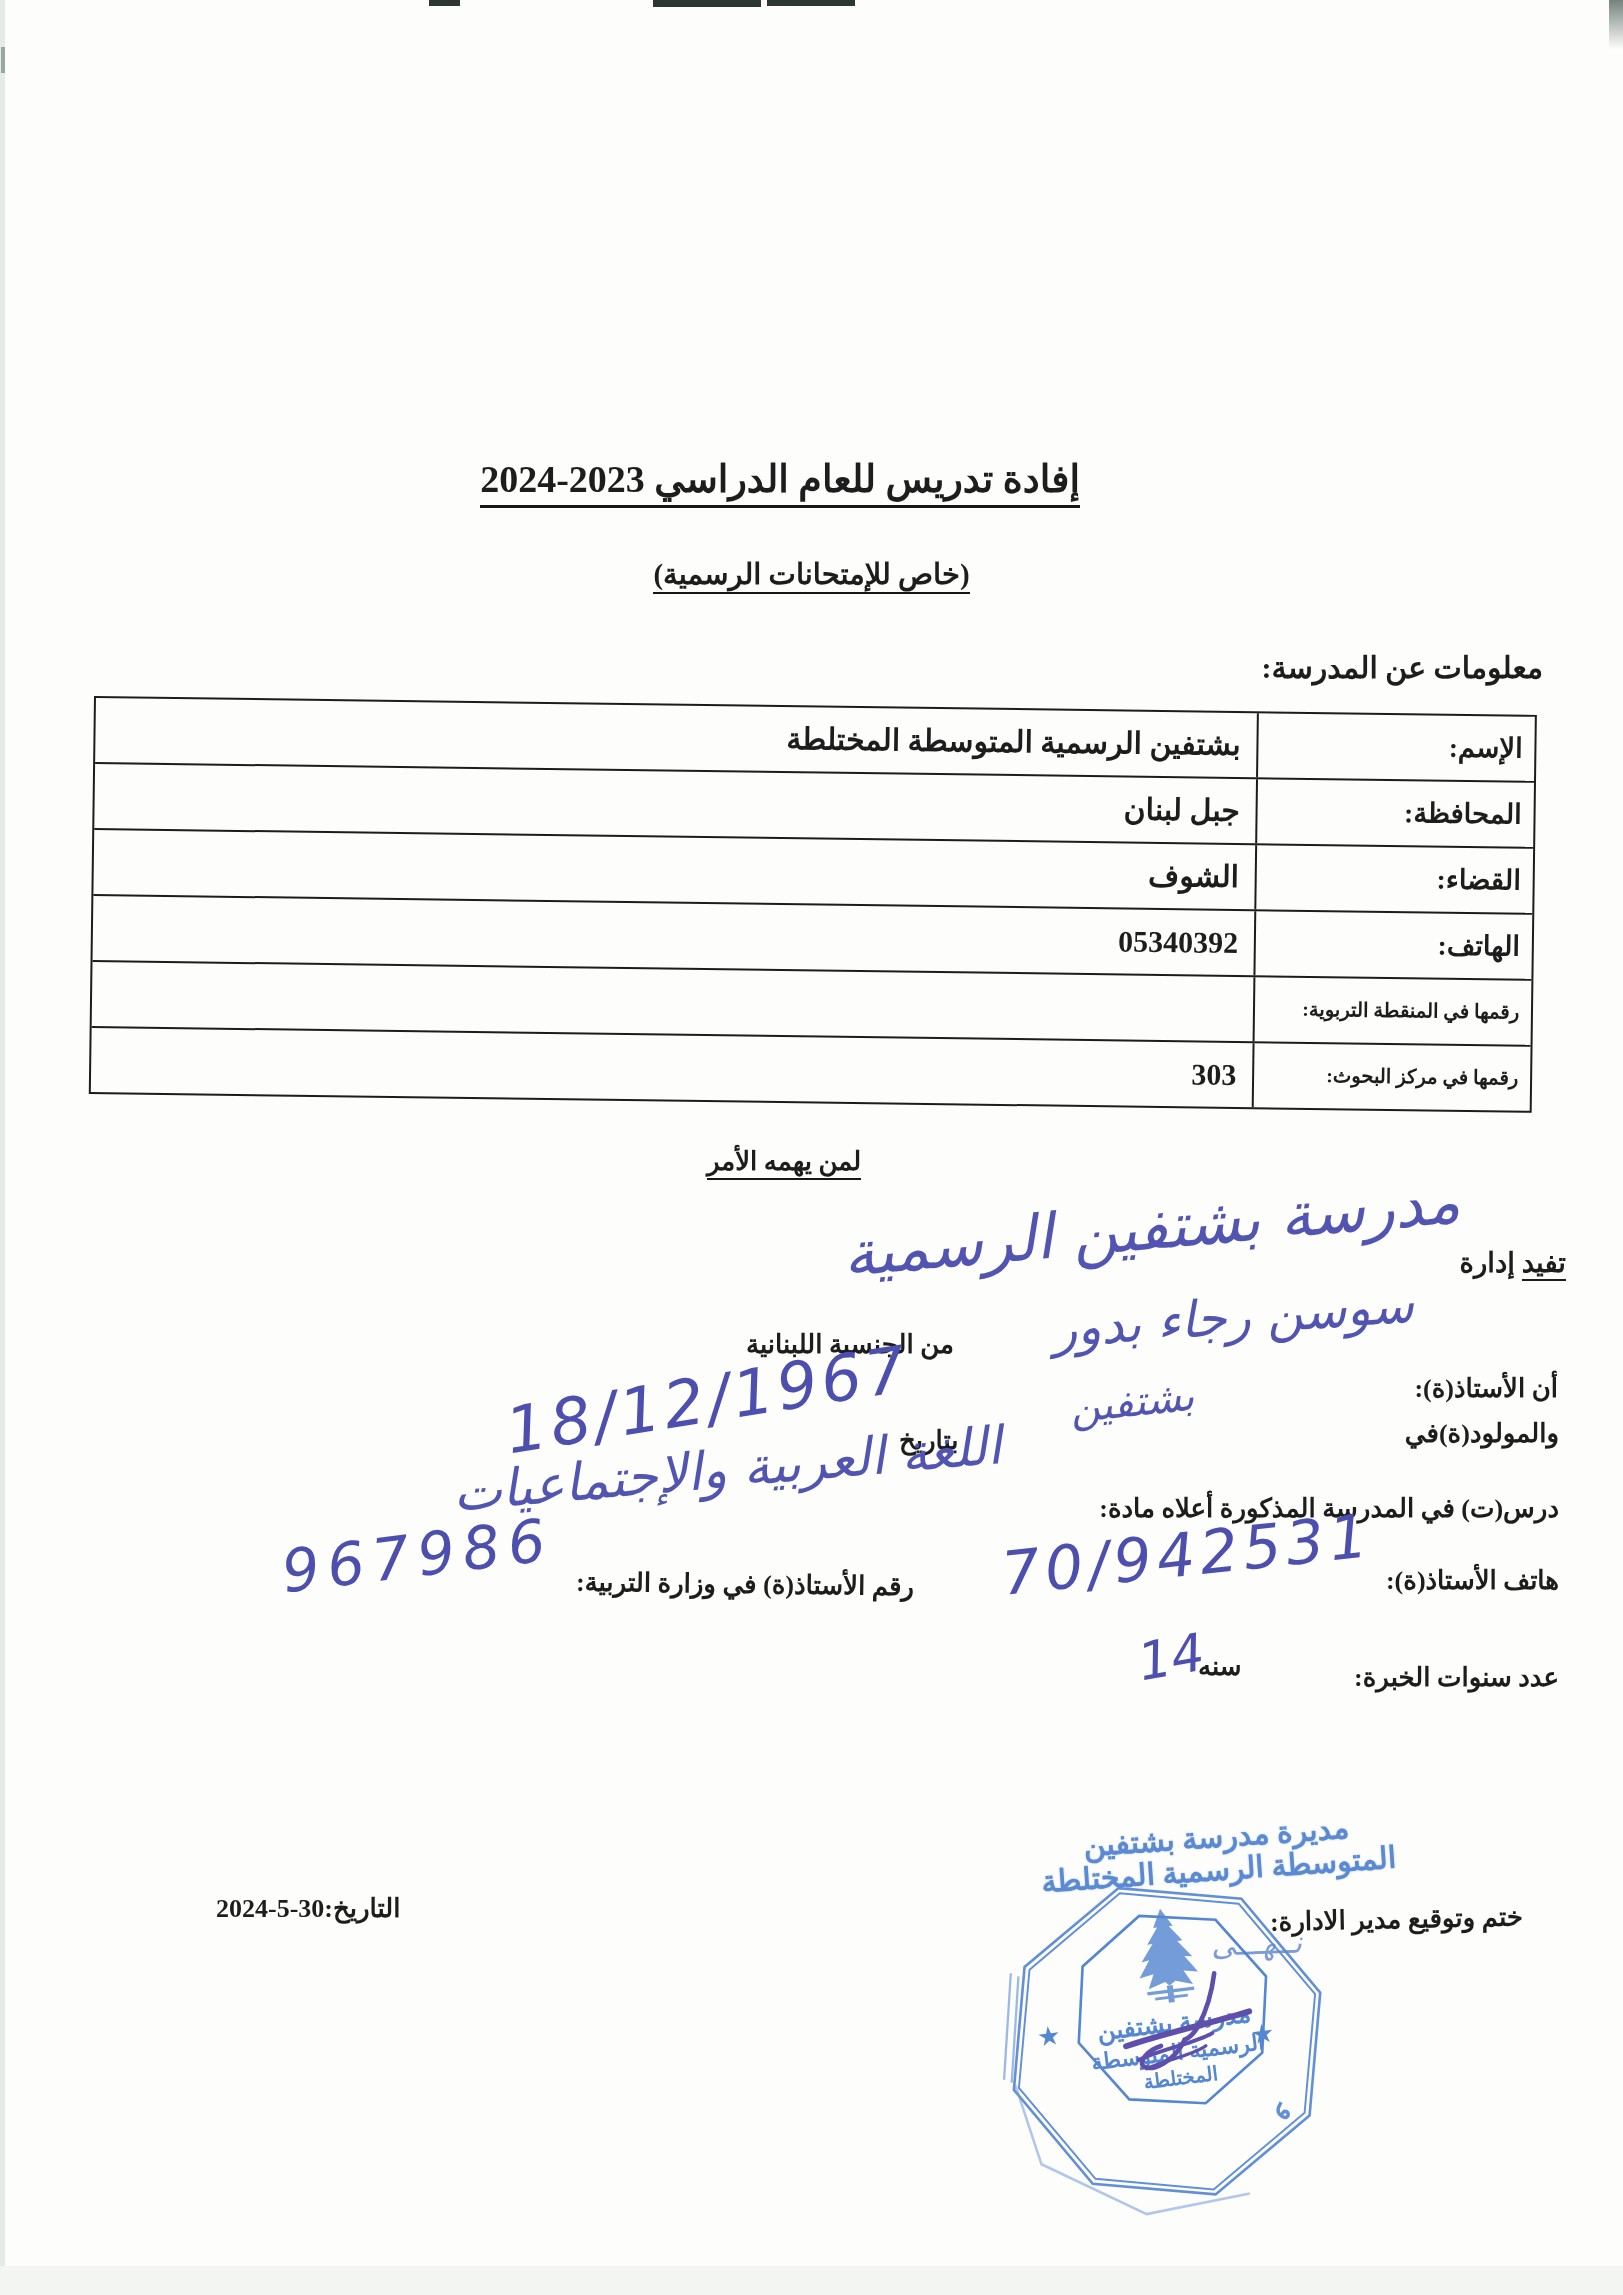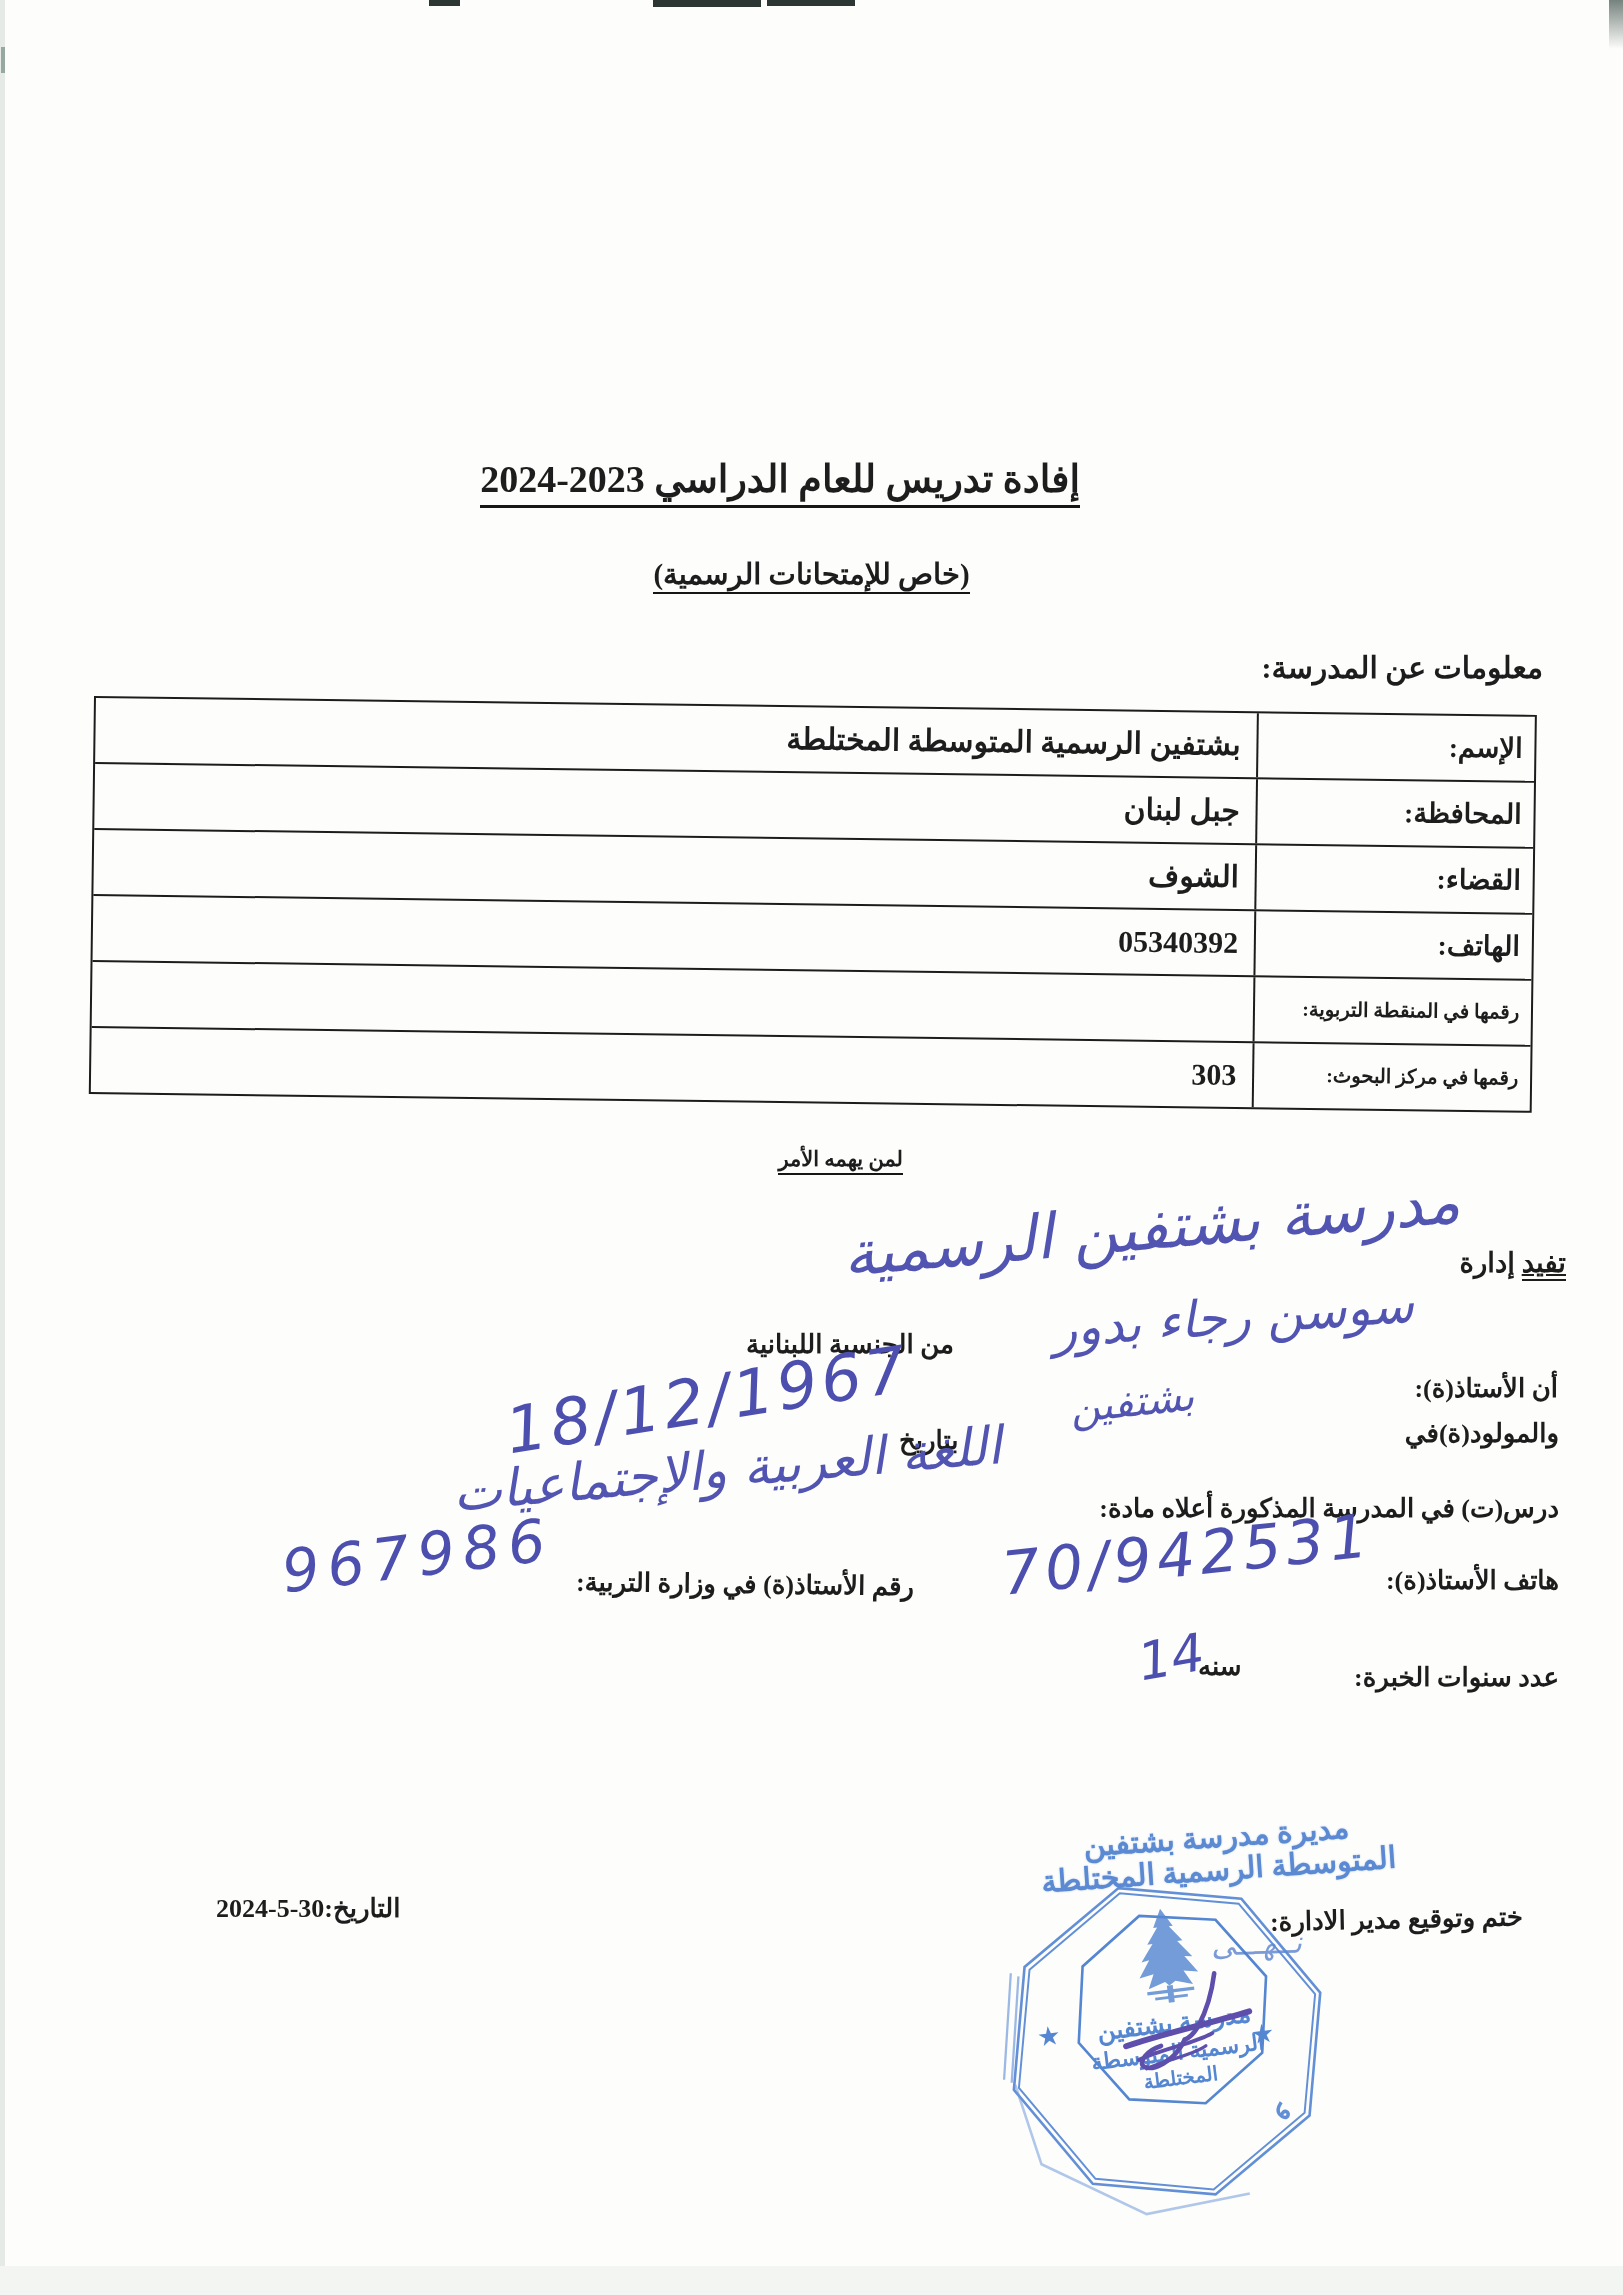--- a/index.html
+++ b/index.html
@@ -6,21 +6,21 @@
   body{width:1624px;height:2295px;overflow:hidden;}
   .page{position:relative;width:1624px;height:2295px;background:#fdfdfb;direction:rtl;}
   .abs{position:absolute;}
   
   .pr{font-family:"Liberation Serif","DejaVu Serif",serif;font-weight:bold;color:#1d1d1d;line-height:1.15;white-space:nowrap;}
   
   .hw{font-family:"DejaVu Sans","Liberation Sans",sans-serif;font-style:italic;color:#5254b2;line-height:1;white-space:nowrap;}
   .ltr{direction:ltr;unicode-bidi:bidi-override;display:inline-block;}
   .u{border-bottom:3.3px solid #161616;padding-bottom:5.2px;}
   .u2{border-bottom:2.6px solid #161616;padding-bottom:2px;}
-  .uw{border-bottom:2px solid #1d1d1d;padding-bottom:1.3px;text-decoration:underline;}
+  .uw{border-bottom:2px solid #1d1d1d;padding-bottom:1.3px;}
 
   
   .art{position:absolute;background:#2c3733;}
   #art-right-corner{background:linear-gradient(180deg,#75827d,rgba(255,255,255,0));}
   #art-left-band{background:#e6eae7;}
   #art-bottom-band{background:#f3f5f2;}
   #art-left-notch{background:#97a8a0;}
 
   
   #logo{left:1253px;top:230px;width:262px;text-align:center;}
@@ -34,21 +34,21 @@
   #info-heading{right:81px;top:651px;font-size:30px;}
 
   
   #school-table{left:94px;top:696px;width:1439px;border:2px solid #1c1c1c;transform:rotate(0.75deg);transform-origin:left top;background:rgba(255,255,255,.0);}
   .trow{display:flex;height:64px;align-items:center;}
   .trow + .trow{border-top:2px solid #1c1c1c;}
   .tlabel{width:278px;border-left:2px solid #1c1c1c;align-self:stretch;display:flex;align-items:center;padding-right:11.8px;box-sizing:border-box;font-size:27.5px;}
   .tlabel.small{font-size:19.6px;}
   .tvalue{flex:1;text-align:right;padding-left:6.5px;padding-right:15.7px;font-size:30px;}
 
-  #letter-heading{left:707px;top:1147px;width:196px;text-align:right;font-size:21px;}
+  #letter-heading{left:707px;top:1147px;width:196px;text-align:left;font-size:26px;}
 
   .bl{font-size:26px;}
   #l1{right:58px;top:1247px;font-size:27.5px;}
   #l2a{right:66px;top:1374px;}
   #l2b{left:746px;top:1330px;}
   #l3a{right:65px;top:1419px;}
   #l3b{left:899px;top:1426px;}
   #l4{right:65px;top:1494px;}
   #l5a{right:65px;top:1566px;}
   #l5b{left:576px;top:1570px;transform:rotate(0.8deg);}

